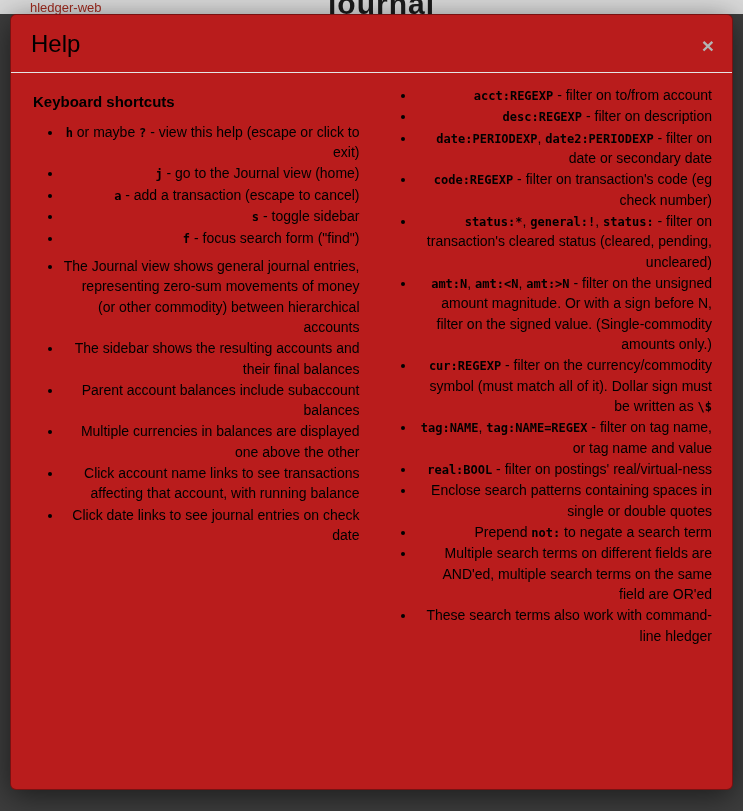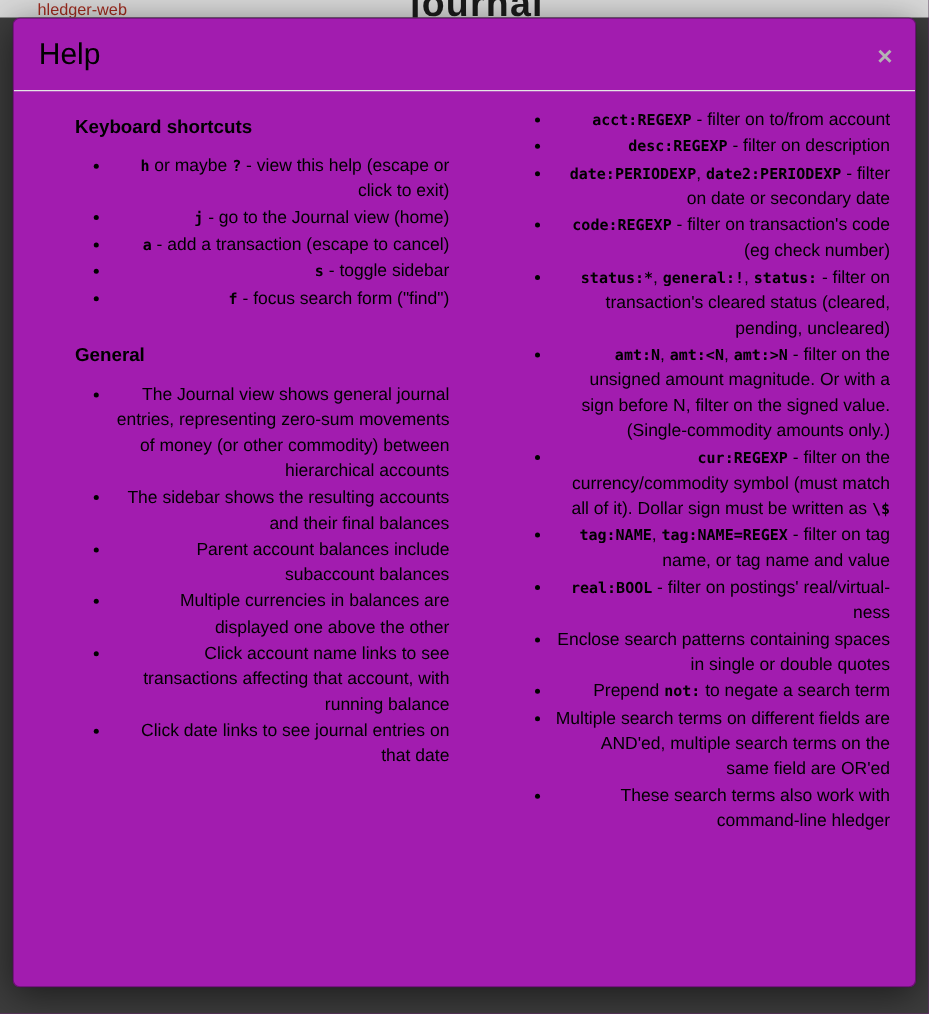--- a/index.html
+++ b/index.html
@@ -33,21 +33,21 @@
     color: #1b1b1b;
     letter-spacing: 1px;
     white-space: nowrap;
   }
 
   
   .modal-box {
     position: absolute;
     top: 14px; left: 10px;
     width: 723px; height: 776px;
-    background: #a21caf;
+    background: #b91c1c;
     border: 1px solid rgba(0,0,0,0.35);
     border-radius: 6px;
     box-shadow: 0 6px 30px rgba(0,0,0,0.55);
     overflow: hidden;
   }
   .modal-header {
     position: relative;
     padding: 15px 20px 13px 20px;
     border-bottom: 1px solid #e5e5e5;
   }
@@ -68,21 +68,21 @@
     line-height: 1;
     cursor: pointer;
     font-family: "Liberation Sans", sans-serif;
   }
 
   .modal-body {
     display: flex;
     gap: 26px;
     padding: 12px 20px 20px 22px;
   }
-  .col { flex: 1; min-width: 0; margin-left: 27px; }
+  .col { flex: 1; min-width: 0; }
 
   .section-heading {
     font-size: 15px;
     font-weight: bold;
     color: #000;
     margin: 8px 0 12px 0;
   }
   .col ul + .section-heading { margin-top: 28px; }
   .col ul {
     margin: 0 0 8px 0;
@@ -119,28 +119,27 @@
   <div class="modal-body">
     <div class="col">
         <div class="section-heading">Keyboard shortcuts</div>
         <ul>
           <li><code>h</code> or maybe <code>?</code> - view this help (escape or click to exit)</li>
           <li><code>j</code> - go to the Journal view (home)</li>
           <li><code>a</code> - add a transaction (escape to cancel)</li>
           <li><code>s</code> - toggle sidebar</li>
           <li><code>f</code> - focus search form ("find")</li>
         </ul>
-        <div class="section-heading">General</div>
         <ul>
           <li>The Journal view shows general journal entries, representing zero-sum movements of money (or other commodity) between hierarchical accounts</li>
           <li>The sidebar shows the resulting accounts and their final balances</li>
           <li>Parent account balances include subaccount balances</li>
           <li>Multiple currencies in balances are displayed one above the other</li>
           <li>Click account name links to see transactions affecting that account, with running balance</li>
-          <li>Click date links to see journal entries on that date</li>
+          <li>Click date links to see journal entries on check date</li>
         </ul>
       </div>
     <div class="col">
         <ul>
           <li><code>acct:REGEXP</code> - filter on to/from account</li>
           <li><code>desc:REGEXP</code> - filter on description</li>
           <li><code>date:PERIODEXP</code>, <code>date2:PERIODEXP</code> - filter on date or secondary date</li>
           <li><code>code:REGEXP</code> - filter on transaction's code (eg check number)</li>
           <li><code>status:*</code>, <code>general:!</code>, <code>status:</code> - filter on transaction's cleared status (cleared, pending, uncleared)</li>
           <li><code>amt:N</code>, <code>amt:&lt;N</code>, <code>amt:&gt;N</code> - filter on the unsigned amount magnitude. Or with a sign before N, filter on the signed value. (Single-commodity amounts only.)</li>

